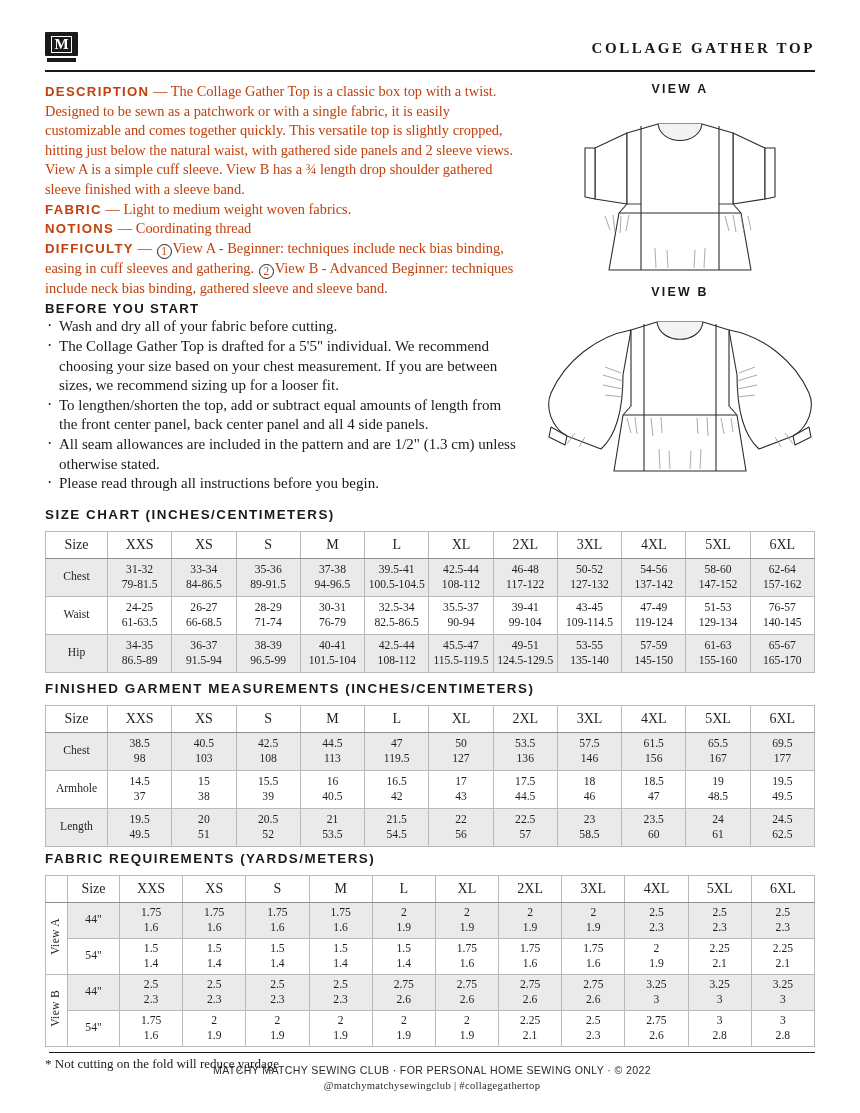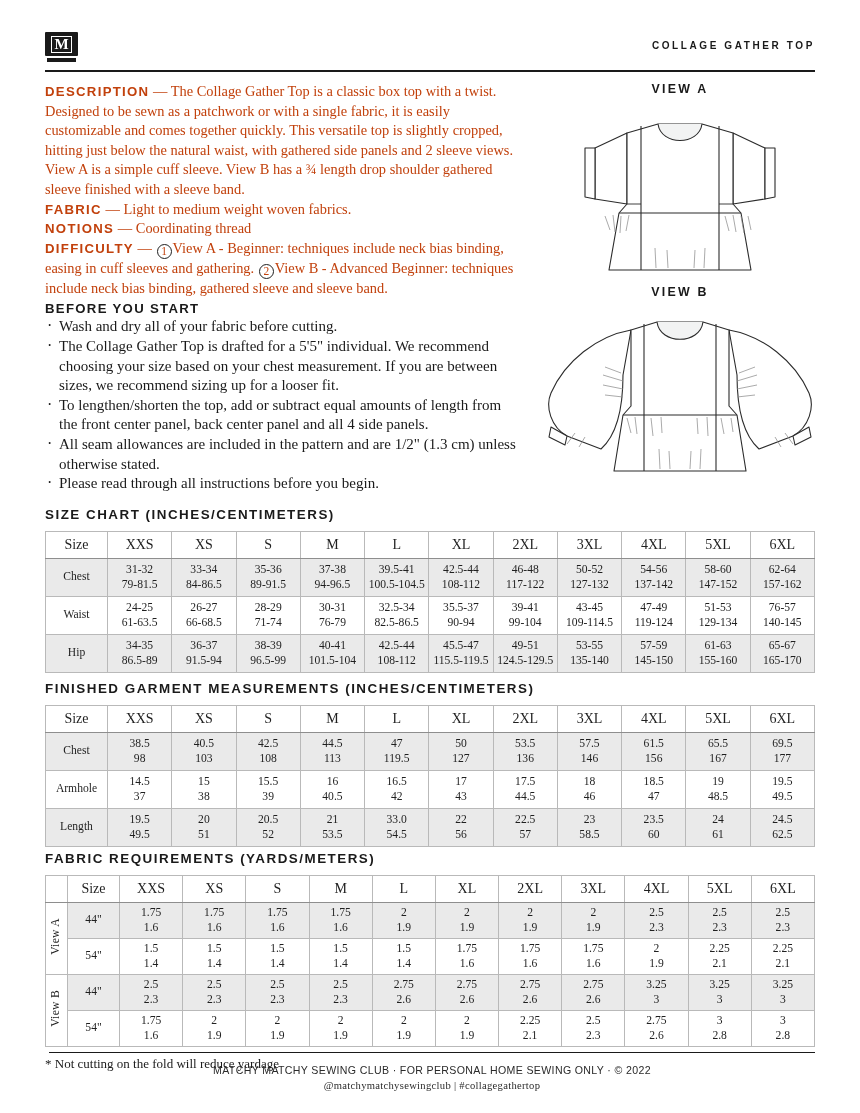--- a/index.html
+++ b/index.html
@@ -18,21 +18,21 @@
   .header { position:relative; height:72px; }
   .logo { position:absolute; left:0; top:32px; width:33px; height:30px; }
   .logo-box { width:33px; height:24px; background:#1a1a1a; border-radius:1px;
               display:flex; align-items:center; justify-content:center; }
   .logo-m { color:#fff; font-family:"Liberation Serif", serif; font-size:15px;
             font-weight:700; letter-spacing:0; line-height:1;
             border:1.4px solid #fff; padding:0px 2px 0px 2px; }
   .logo-base { width:29px; height:4px; background:#1a1a1a; margin:2px auto 0 auto; }
   .doc-title {
     position:absolute; right:0; top:40px;
-    font-size:10px; font-weight:700; letter-spacing:2.6px; color:#1a1a1a;
+    font-size:15px; font-weight:700; letter-spacing:2.6px; color:#1a1a1a;font-family:Liberation Serif, serif;
   }
   .rule { position:absolute; left:0; right:0; top:70px; height:1.6px; background:#1a1a1a; }
 
   
   .cols { position:absolute; left:0; top:82px; width:770px; }
   .left-col { position:absolute; left:0; top:0; width:475px; }
   .right-col { position:absolute; left:500px; top:0; width:270px; }
 
   .ptext { font-family:"Liberation Serif", serif; font-size:14.4px; line-height:19.6px;
            color:#c2410c; margin:0; text-align:left; }
@@ -651,21 +651,21 @@
               </span>
             </td>
             <td>
               <span class="cellv">
                 <span class="a">21</span>
                 <span class="b">53.5</span>
               </span>
             </td>
             <td>
               <span class="cellv">
-                <span class="a">33.0</span>
+                <span class="a">21.5</span>
                 <span class="b">54.5</span>
               </span>
             </td>
             <td>
               <span class="cellv">
                 <span class="a">22</span>
                 <span class="b">56</span>
               </span>
             </td>
             <td>

